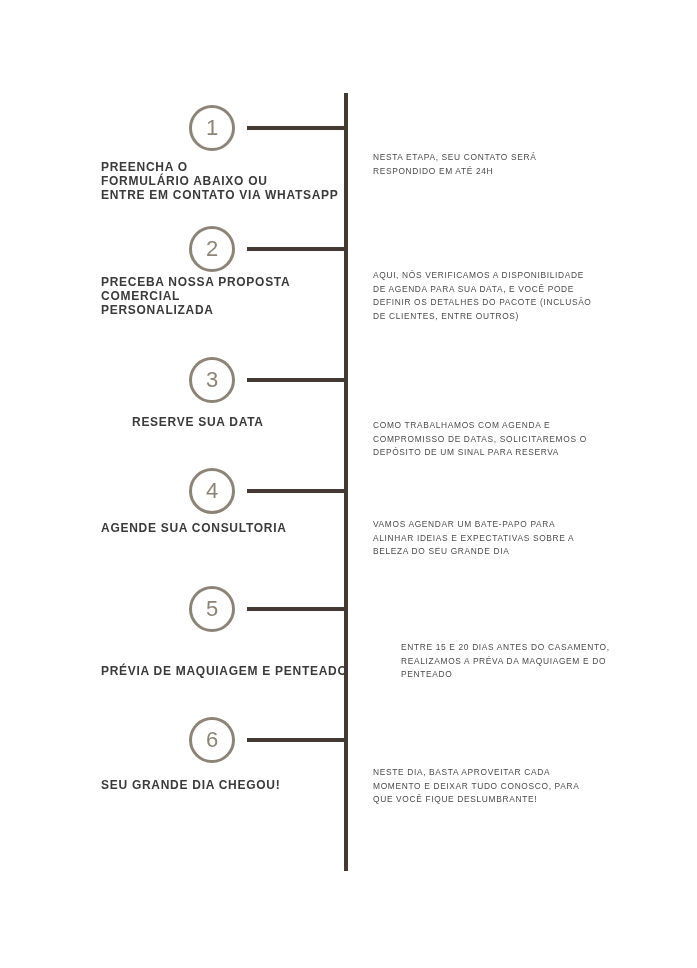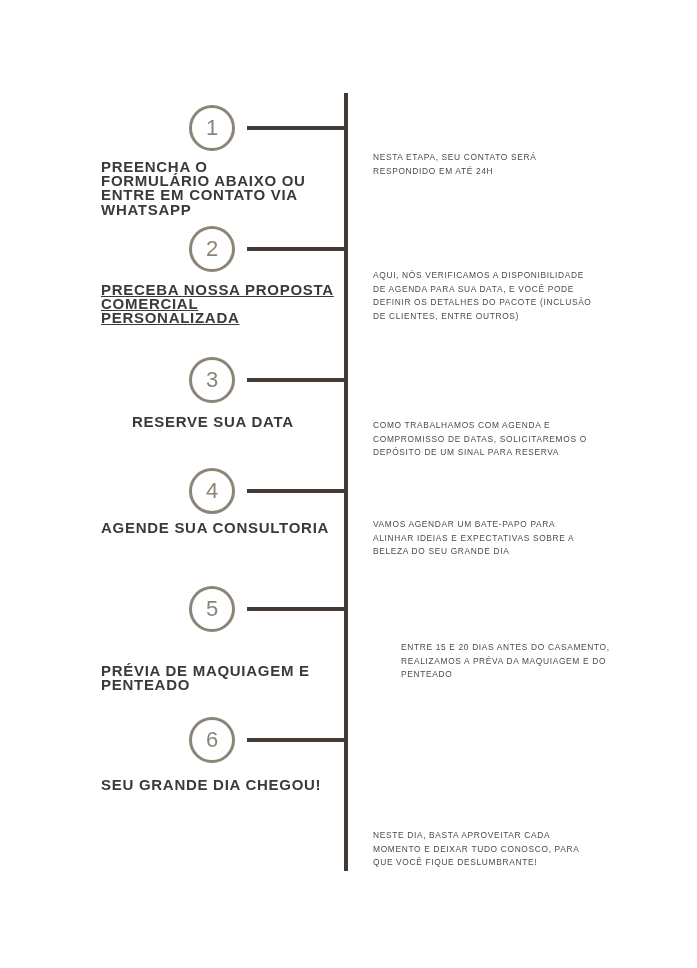--- a/index.html
+++ b/index.html
@@ -74,21 +74,21 @@
     height: 4px;
     background: #453a33;
   }
 
   
   .step-title {
     position: absolute;
     left: 101px;
     width: 250px;
     font-family: "Liberation Sans", sans-serif;
-    font-size: 15px;
+    font-size: 12px;
     font-weight: bold;
     color: #3a3a3a;
     letter-spacing: 0.72px;
     line-height: 14.2px;
     text-transform: uppercase;
     white-space: pre-line;
   }
 
   
   .step-desc {
@@ -120,21 +120,21 @@
 FORMULÁRIO ABAIXO OU
 ENTRE EM CONTATO VIA WHATSAPP</div>
         <div class="step-desc" style="top: 151px;">NESTA ETAPA, SEU CONTATO SERÁ
 RESPONDIDO EM ATÉ 24H</div>
       </div>
       <div class="step">
         <div class="step-marker" style="top: 226px;">
           <span class="step-number">2</span>
         </div>
         <div class="step-connector" style="top: 247px;"></div>
-        <div class="step-title" style="top: 283px; text-decoration: underline;">PRECEBA NOSSA PROPOSTA COMERCIAL
+        <div class="step-title" style="top: 275px;">PRECEBA NOSSA PROPOSTA COMERCIAL
 PERSONALIZADA</div>
         <div class="step-desc" style="top: 269px;">AQUI, NÓS VERIFICAMOS A DISPONIBILIDADE
 DE AGENDA PARA SUA DATA, E VOCÊ PODE
 DEFINIR OS DETALHES DO PACOTE (INCLUSÃO
 DE CLIENTES, ENTRE OUTROS)</div>
       </div>
       <div class="step">
         <div class="step-marker" style="top: 357px;">
           <span class="step-number">3</span>
         </div>
@@ -163,18 +163,18 @@
         <div class="step-desc" style="top: 641px; margin-left: 28px;">ENTRE 15 E 20 DIAS ANTES DO CASAMENTO,
 REALIZAMOS A PRÉVA DA MAQUIAGEM E DO
 PENTEADO</div>
       </div>
       <div class="step">
         <div class="step-marker" style="top: 717px;">
           <span class="step-number">6</span>
         </div>
         <div class="step-connector" style="top: 738px;"></div>
         <div class="step-title" style="top: 778px;">SEU GRANDE DIA CHEGOU!</div>
-        <div class="step-desc" style="top: 829px;">NESTE DIA, BASTA APROVEITAR CADA
+        <div class="step-desc" style="top: 766px;">NESTE DIA, BASTA APROVEITAR CADA
 MOMENTO E DEIXAR TUDO CONOSCO, PARA
 QUE VOCÊ FIQUE DESLUMBRANTE!</div>
       </div>
     </div>
 </div>
 
 </body></html>

